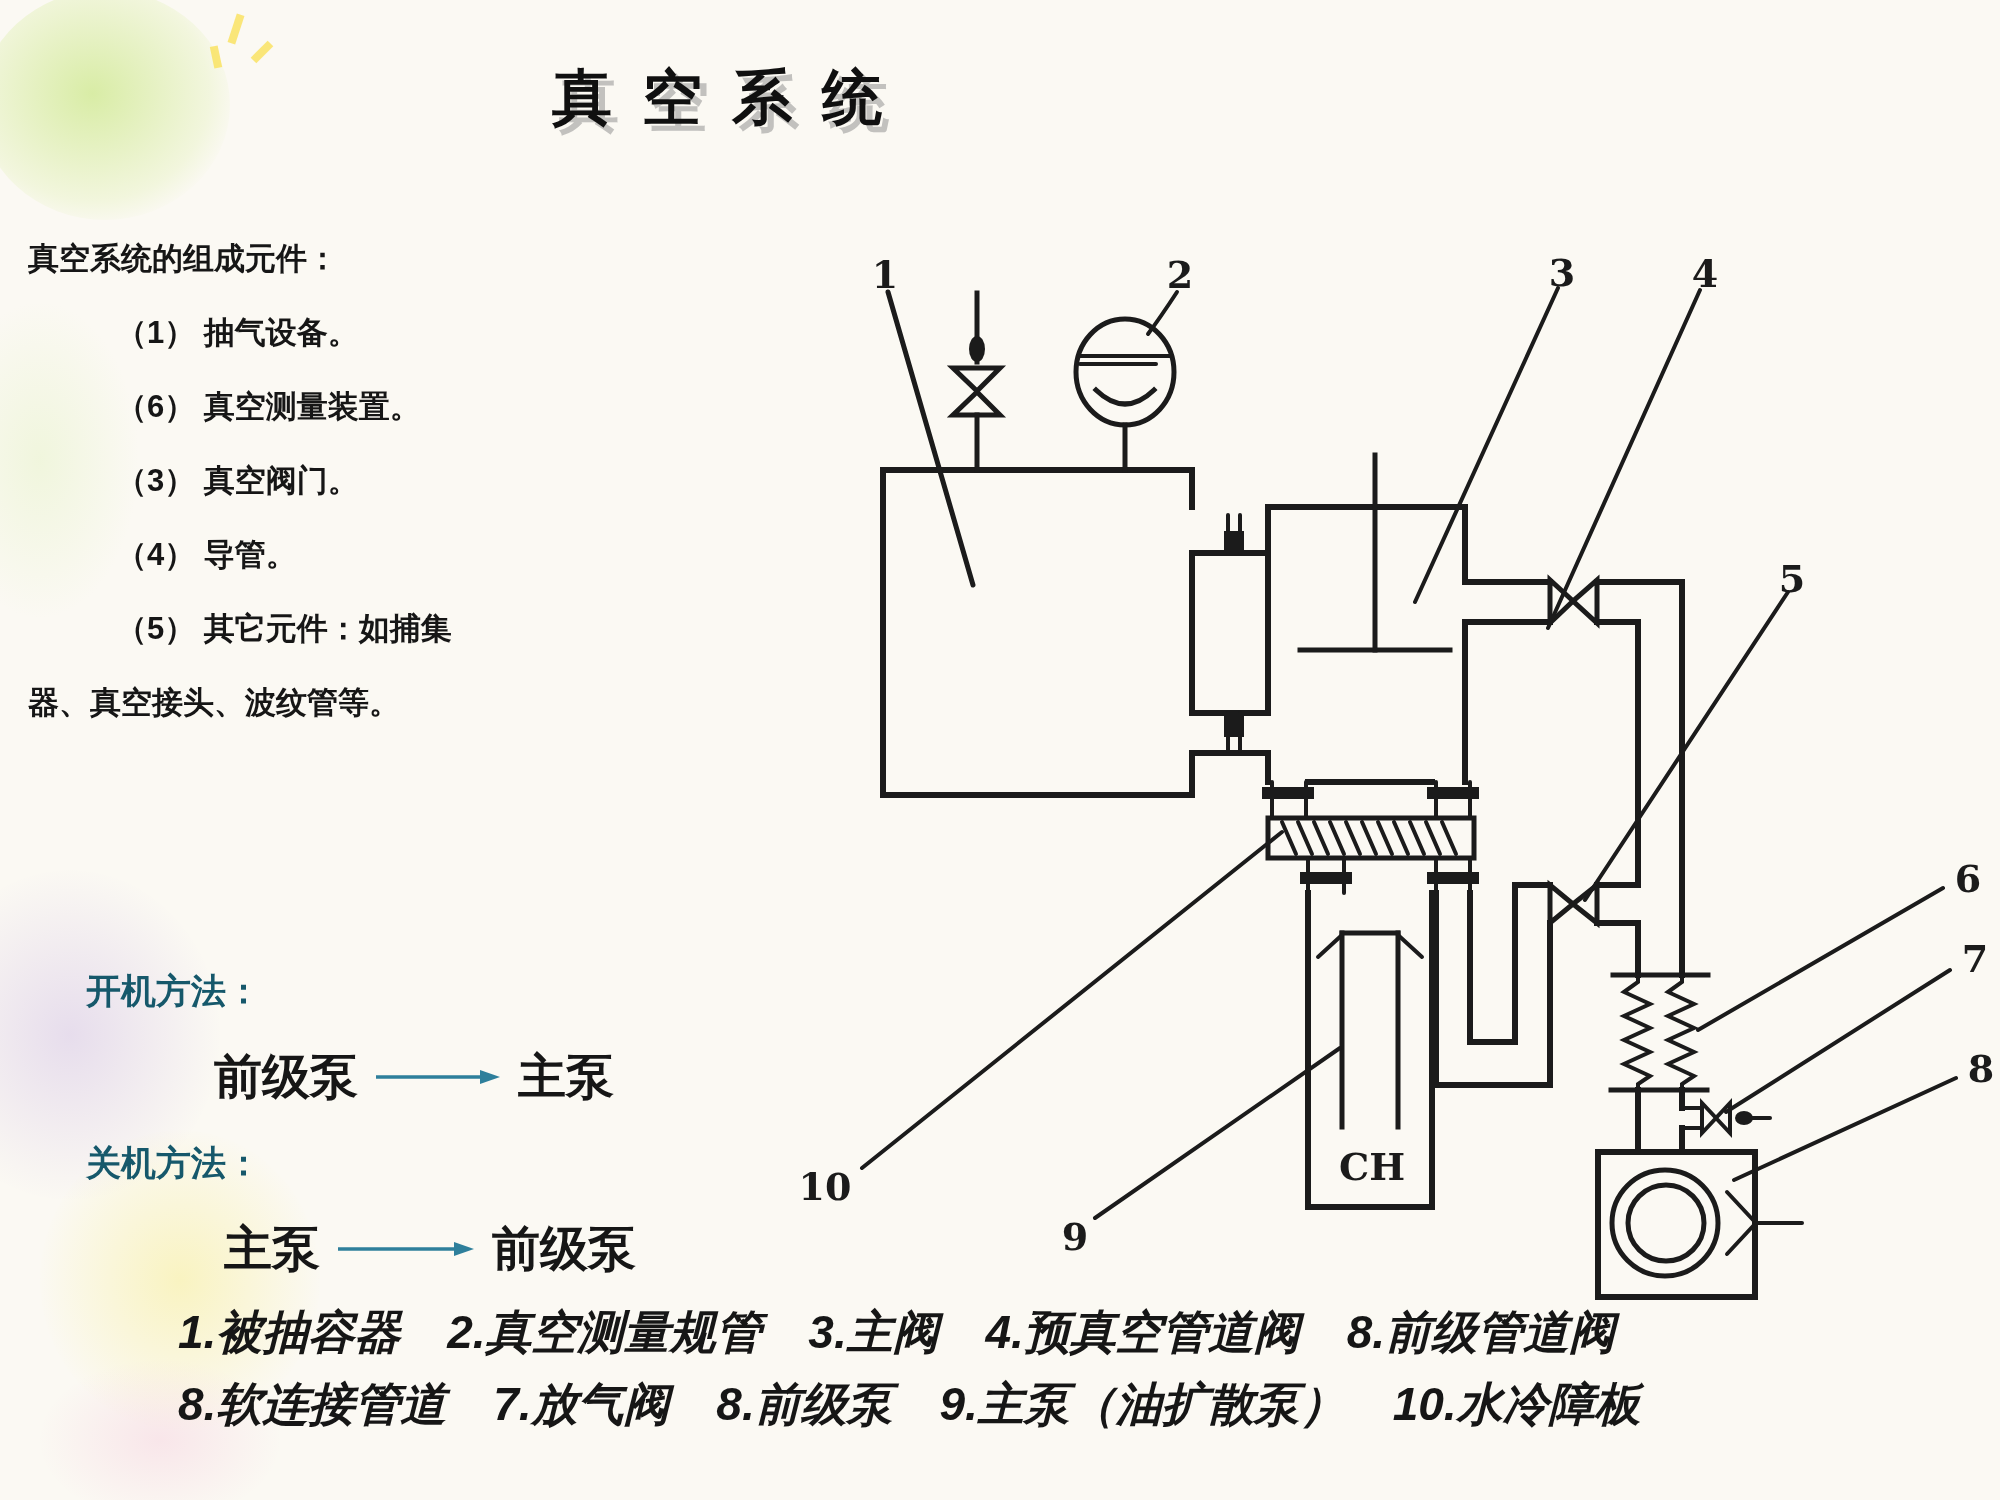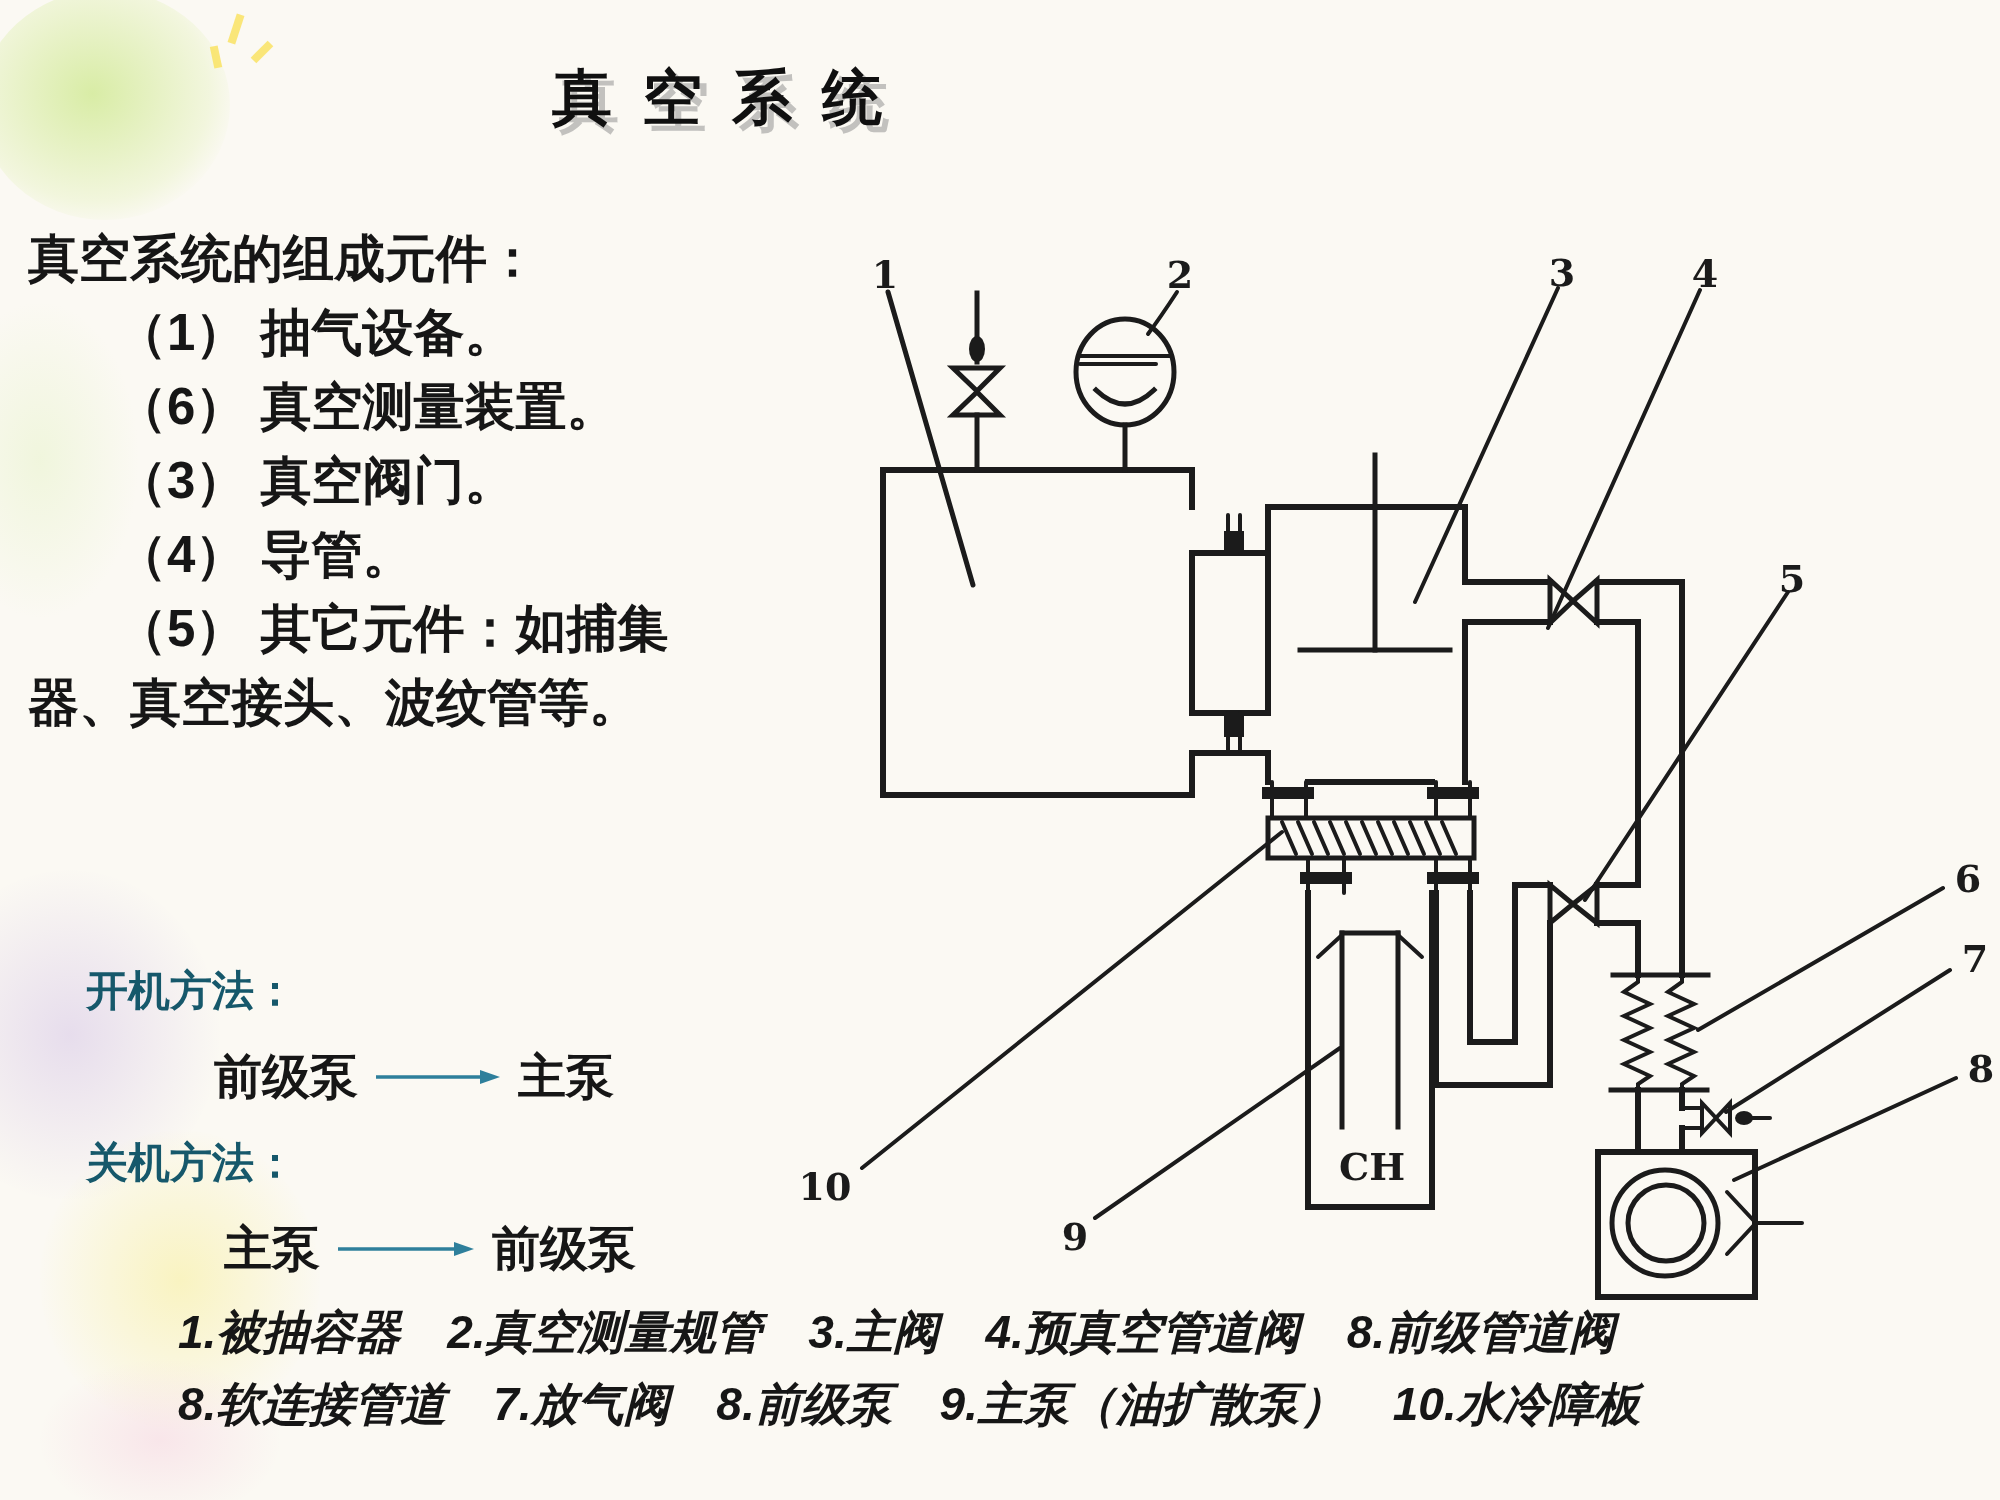--- a/index.html
+++ b/index.html
@@ -27,26 +27,26 @@
   .spark.s3{left:212px;top:46px;width:8px;height:22px;transform:rotate(-12deg);}
 
   .page-title{
     position:absolute;left:552px;top:58px;
     font-size:60px;font-weight:bold;letter-spacing:30px;white-space:nowrap;
     color:#101010;text-shadow:7px 7px 0 rgba(138,138,138,.5);
   }
 
   .intro{
     position:absolute;left:28px;top:222px;width:700px;
-    font-size:51px;font-weight:bold;line-height:74px;white-space:nowrap;
+    font-size:31px;font-weight:bold;line-height:74px;white-space:nowrap;
   }
   .intro .indent{padding-left:88px;}
 
   .procedures{position:absolute;left:86px;top:948px;font-size:48px;font-weight:bold;white-space:nowrap;}
-  .proc-heading{color:#16586b;font-size:42px;line-height:86px;}
+  .proc-heading{color:#16586b;font-size:35px;line-height:86px;}
   .proc-line{line-height:86px;display:flex;align-items:center;}
   .proc-line .arrow-svg{margin:0 16px;}
   .pad1{padding-left:128px;}
   .pad2{padding-left:138px;}
   .gap-before-arrow{margin-left:38px;}
 
   .legend{
     position:absolute;left:178px;top:1296px;width:1800px;
     font-size:46px;font-weight:bold;line-height:72px;white-space:nowrap;
   }

